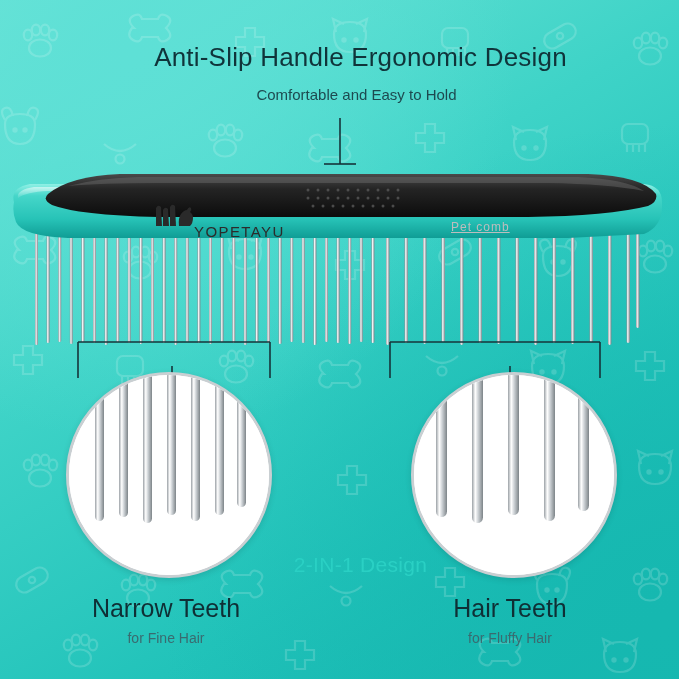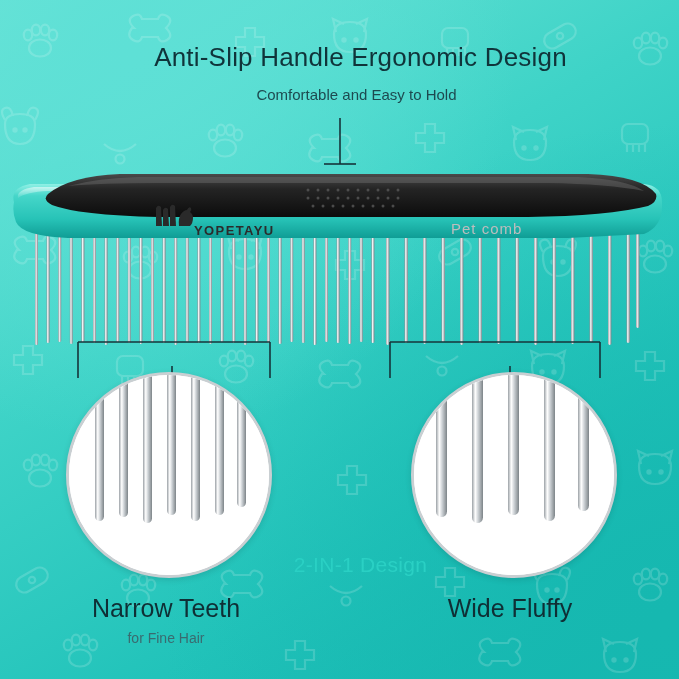--- a/index.html
+++ b/index.html
@@ -25,24 +25,24 @@
     font-size:26px;color:#10343a;letter-spacing:.2px;
   }
   .subtitle{
     position:absolute;left:0;right:8px;top:86px;text-align:center;
     font-size:15px;color:#1d4a50;
   }
   .leader{position:absolute;}
   
   #comb{position:absolute;left:8px;top:160px;width:663px;height:190px;}
   .brandtext{
-    position:absolute;font-size:13px;letter-spacing:1.4px;color:#cfcfcf;font-weight:bold;
+    position:absolute;font-size:15px;letter-spacing:1.4px;color:#cfcfcf;font-weight:normal;
   }
   .petcomb{
-    position:absolute;font-size:15px;letter-spacing:1px;color:#bdbdbd;
+    position:absolute;font-size:12px;letter-spacing:1px;color:#bdbdbd;text-decoration:underline;
   }
   
   .circle{
     position:absolute;width:200px;height:200px;border-radius:50%;
     background:#ffffff;border:3px solid #c9cfd2;overflow:hidden;
     box-shadow:0 2px 6px rgba(0,0,0,.12);
   }
   #circle-narrow{left:66px;top:372px;}
   #circle-wide{left:411px;top:372px;}
   .circle svg{display:block;}
@@ -368,15 +368,16 @@
         <rect x="164" y="-10" width="11" height="146" rx="5.5" fill="url(#bigpinB)"></rect>
       </g>
     </svg>
   </div>
 
   <div class="twoinone">2-IN-1 Design</div>
 
   <div class="lbl" id="lbl-narrow">Narrow Teeth</div>
   <div class="sub" id="sub-narrow">for Fine Hair</div>
 
-  <div class="lbl" id="lbl-wide">Wide Fluffy</div>
+  <div class="lbl" id="lbl-wide">Hair Teeth</div>
+  <div class="sub" id="sub-wide">for Fluffy Hair</div>
 
 </div>
 
 </body></html>

